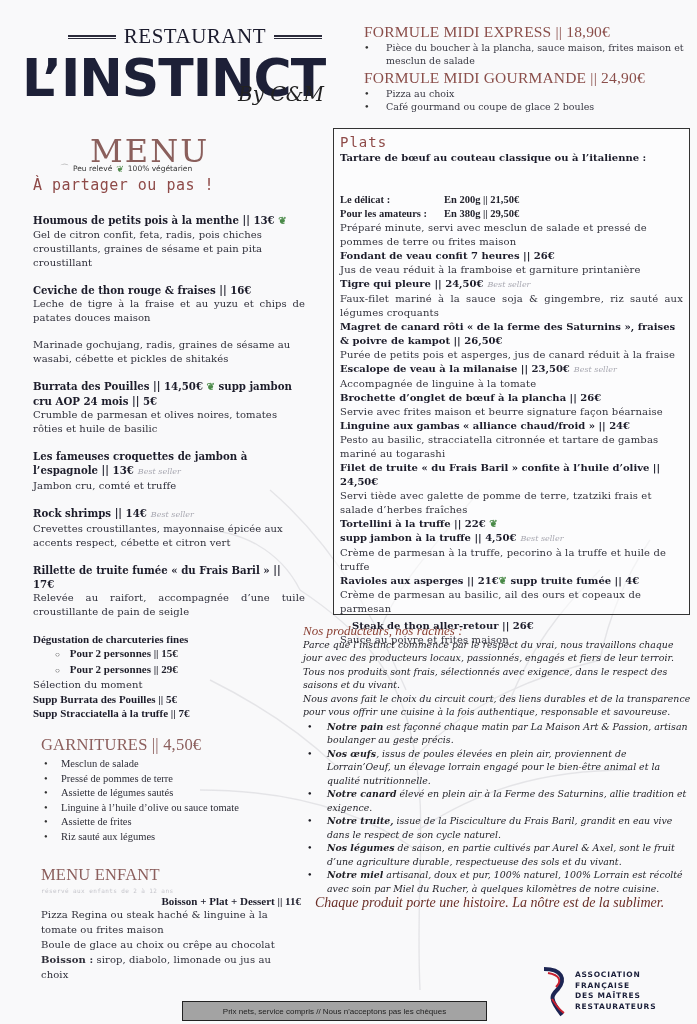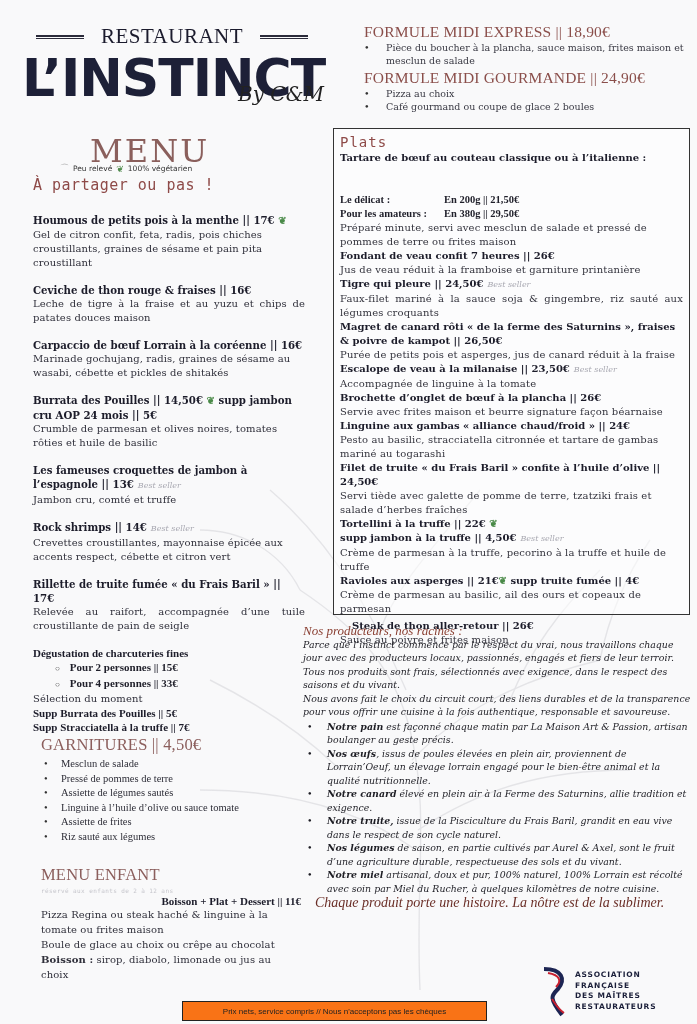--- a/index.html
+++ b/index.html
@@ -3,21 +3,21 @@
 <meta charset="utf-8">
 <style>
   * { box-sizing: border-box; margin: 0; padding: 0; }
   html, body { width: 697px; height: 1024px; background: #f7f7f7; overflow: hidden; }
   body { position: relative; font-family: "DejaVu Serif", serif; color: #1f1f2a; }
   .page { position: absolute; inset: 0; background: #f9f9fa; }
   .watermark { position: absolute; left: 180px; top: 430px; width: 480px; height: 560px; opacity: 0.18; pointer-events: none; }
 
   
   .brand { position: absolute; left: 22px; top: 24px; width: 300px; text-align: center; }
-  .brand-top { display: flex; align-items: center; justify-content: center; gap: 17px; font-family: "Liberation Serif", serif; font-size: 21px; letter-spacing: 0.5px; color: #1b1b2d; }
+  .brand-top { display: flex; align-items: center; justify-content: flex-end; gap: 8px; font-family: "Liberation Serif", serif; font-size: 21px; letter-spacing: 0.5px; color: #1b1b2d; }
   .brand-top .rule { display: inline-block; width: 48px; border-top: 2px solid #2b2b3a; border-bottom: 1px solid #2b2b3a; height: 4px; }
   .brand-name { font-family: "DejaVu Sans", sans-serif; font-weight: bold; font-size: 52px; letter-spacing: -1px; color: #1d2037; line-height: 54px; margin-top: 2px; }
   .brand-sub { position: absolute; right: 12px; top: 82px; font-family: "DejaVu Serif", serif; font-style: italic; font-size: 20px; color: #222; }
 
   .menu-title { position: absolute; left: 90px; top: 132px; font-family: "DejaVu Serif", serif; font-size: 32px; font-weight: 200; color: #8a5f5c; letter-spacing: 2px; }
   .legend { position: absolute; left: 60px; top: 162px; font-family: "DejaVu Sans", sans-serif; font-size: 7.5px; color: #333; display: flex; align-items: center; gap: 4px; }
   .legend .leaf { color: #4f8a4c; font-size: 9px; }
   .legend .chili { color: #999; font-size: 9px; }
   .share-title { position: absolute; left: 33px; top: 176px; font-family: "DejaVu Sans Mono", monospace; font-size: 15px; color: #8e4a48; letter-spacing: 0.5px; }
 
@@ -61,21 +61,21 @@
   
   .producers { position: absolute; left: 303px; top: 624px; width: 390px; font-family: "DejaVu Serif", serif; font-style: italic; font-size: 9.4px; line-height: 13.5px; color: #1d1d24; }
   .prod-title { font-family: "Liberation Serif", serif; font-size: 13px; color: #8a3f32; font-style: italic; }
   .prod-list { list-style: none; margin-top: 1px; }
   .prod-list li { position: relative; padding-left: 24px; }
   .prod-list li::before { content: "•"; position: absolute; left: 4px; font-style: normal; }
   .prod-list b { font-weight: bold; }
   .closing { font-family: "Liberation Serif", serif; font-size: 14px; color: #6a2e27; margin-left: 12px; margin-top: 1px; }
 
   
-  .footer-box { position: absolute; left: 182px; top: 1001px; width: 305px; height: 20px; border: 1px solid #222; background: #f97316; font-family: "Liberation Sans", sans-serif; font-size: 8px; color: #222; display: flex; align-items: center; justify-content: center; }
+  .footer-box { position: absolute; left: 182px; top: 1001px; width: 305px; height: 20px; border: 1px solid #222; background: #a3a3a3; font-family: "Liberation Sans", sans-serif; font-size: 8px; color: #222; display: flex; align-items: center; justify-content: center; }
   .assoc { position: absolute; left: 540px; top: 965px; display: flex; align-items: center; gap: 7px; }
   .assoc-logo { width: 28px; height: 52px; }
   .assoc-text { font-family: "DejaVu Sans", sans-serif; font-weight: bold; font-size: 7.5px; line-height: 10.5px; color: #1b1f3a; letter-spacing: 0.8px; }
 </style>
 </head>
 <body>
 
 <div class="page">
 
   <svg class="watermark" viewBox="0 0 480 560">
@@ -107,29 +107,28 @@
   <div class="legend">
     <span class="chili">⌒</span>
     <span>Peu relevé</span>
     <span class="leaf">❦</span>
     <span>100% végétarien</span>
   </div>
   <div class="share-title">À partager ou pas !</div>
 
   <div class="left-col">
     <div class="item">
-      <div class="item-title"><span>Houmous de petits pois à la menthe || 17€</span> <span class="leaf-icon">❦</span></div>
+      <div class="item-title"><span>Houmous de petits pois à la menthe || 13€</span> <span class="leaf-icon">❦</span></div>
       <div class="item-desc">Gel de citron confit, feta, radis, pois chiches croustillants, graines de sésame et pain pita croustillant</div>
     </div>
     <div class="item">
       <div class="item-title">Ceviche de thon rouge &amp; fraises || 16€</div>
       <div class="item-desc just">Leche de tigre à la fraise et au yuzu et chips de patates douces maison</div>
     </div>
     <div class="item">
-      <div class="item-title">Carpaccio de bœuf Lorrain à la coréenne || 16€</div>
       <div class="item-desc">Marinade gochujang, radis, graines de sésame au wasabi, cébette et pickles de shitakés</div>
     </div>
     <div class="item">
       <div class="item-title"><span>Burrata des Pouilles || 14,50€</span> <span class="leaf-icon">❦</span> <span>supp jambon cru AOP 24 mois || 5€</span></div>
       <div class="item-desc">Crumble de parmesan et olives noires, tomates rôties et huile de basilic</div>
     </div>
     <div class="item">
       <div class="item-title"><span>Les fameuses croquettes de jambon à l’espagnole || 13€</span><span class="bestseller">Best seller</span></div>
       <div class="item-desc">Jambon cru, comté et truffe</div>
     </div>
@@ -138,21 +137,21 @@
       <div class="item-desc">Crevettes croustillantes, mayonnaise épicée aux accents respect, cébette et citron vert</div>
     </div>
     <div class="item">
       <div class="item-title">Rillette de truite fumée « du Frais Baril » || 17€</div>
       <div class="item-desc just">Relevée au raifort, accompagnée d’une tuile croustillante de pain de seigle</div>
     </div>
     <div class="item" style="font-family:'Liberation Serif',serif; font-size:11px; line-height:14px;">
       <div class="item-title" style="font-size:11px;">Dégustation de charcuteries fines</div>
       <ul class="sub-list">
         <li>Pour 2 personnes || 15€</li>
-        <li>Pour 4 personnes || 33€</li>
+        <li>Pour 2 personnes || 29€</li>
       </ul>
       <div class="item-desc" style="font-family:'DejaVu Serif',serif; font-size:10px;">Sélection du moment</div>
       <div class="item-title" style="font-size:11px;">Supp Burrata des Pouilles || 5€</div>
       <div class="item-title" style="font-size:11px;">Supp Stracciatella à la truffe || 7€</div>
     </div>
   </div>
 
   <div class="garnitures">
     <div class="section-head">GARNITURES || 4,50€</div>
     <ul class="bullets">

